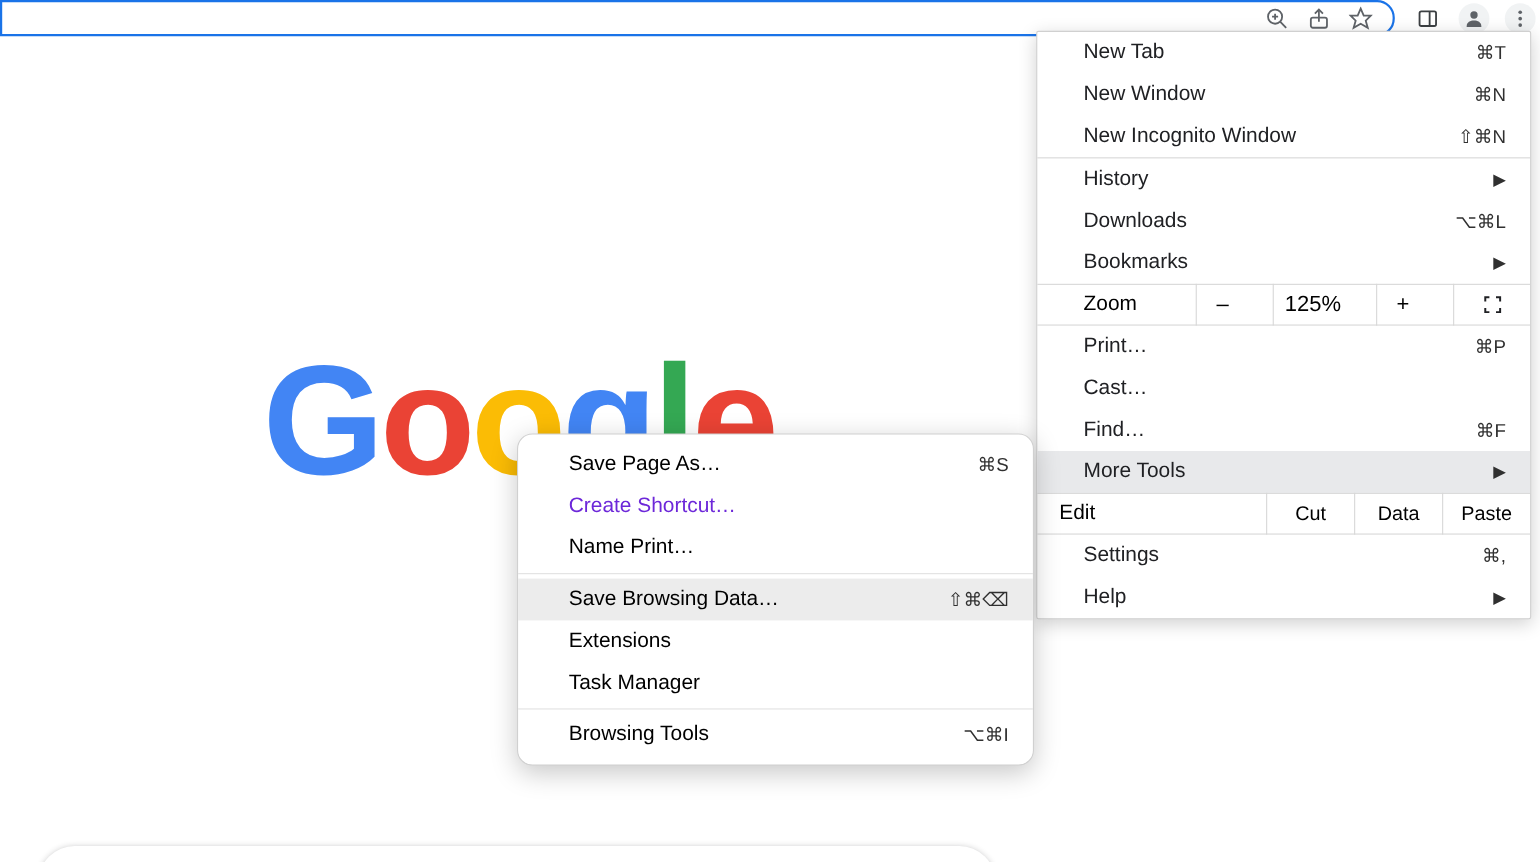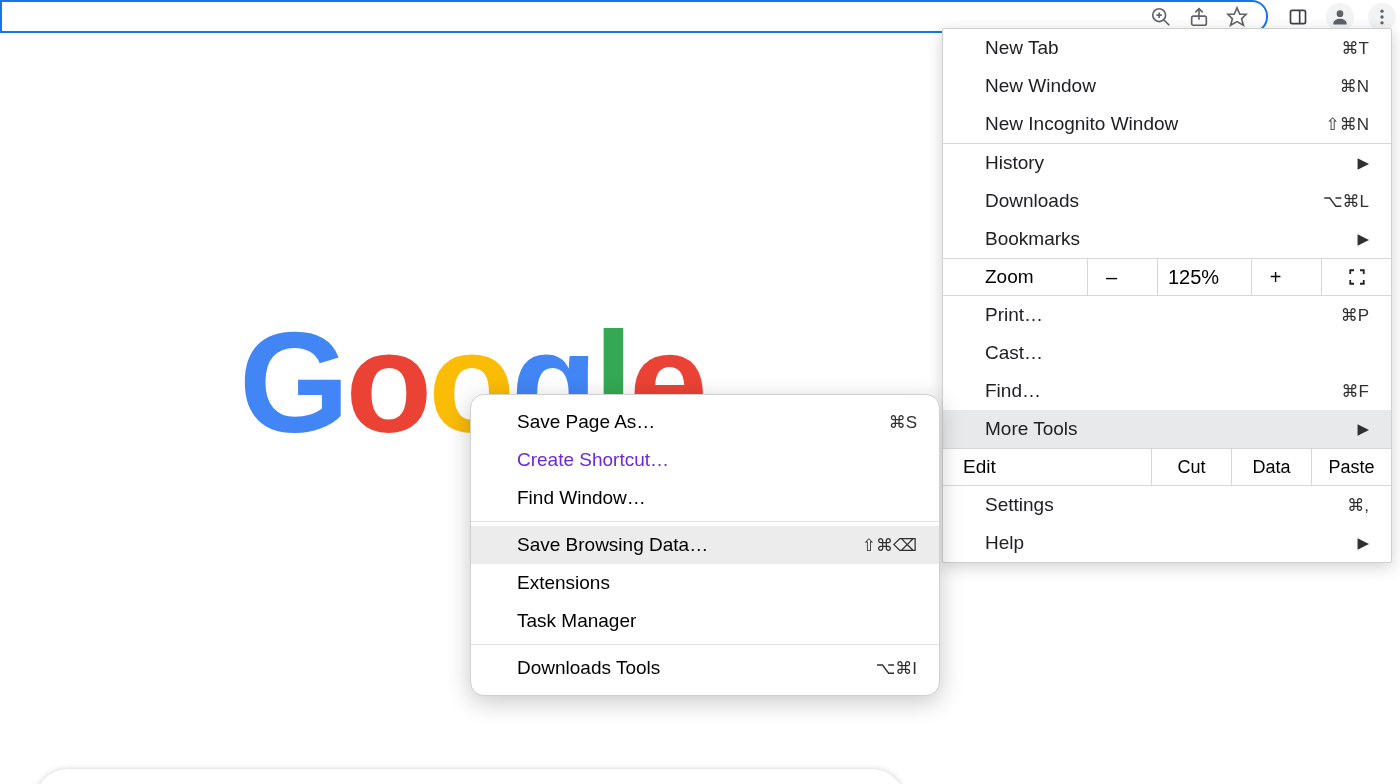--- a/index.html
+++ b/index.html
@@ -183,31 +183,31 @@
 
 <div class="sub-menu">
   <div class="sub-item">
       <span>Save Page As…</span>
       <span class="short">⌘S</span>
     </div>
   <div class="sub-item disabled">
       <span>Create Shortcut…</span>
     </div>
   <div class="sub-item">
-      <span>Find Window…</span>
+      <span>Name Print…</span>
     </div>
   <div class="sub-sep"></div>
   <div class="sub-item hl">
       <span>Save Browsing Data…</span>
       <span class="short">⇧⌘⌫</span>
     </div>
   <div class="sub-item">
       <span>Extensions</span>
     </div>
   <div class="sub-item">
       <span>Task Manager</span>
     </div>
   <div class="sub-sep"></div>
   <div class="sub-item">
-      <span>Downloads Tools</span>
+      <span>Browsing Tools</span>
       <span class="short">⌥⌘I</span>
     </div>
 </div>
 
 </body></html>

